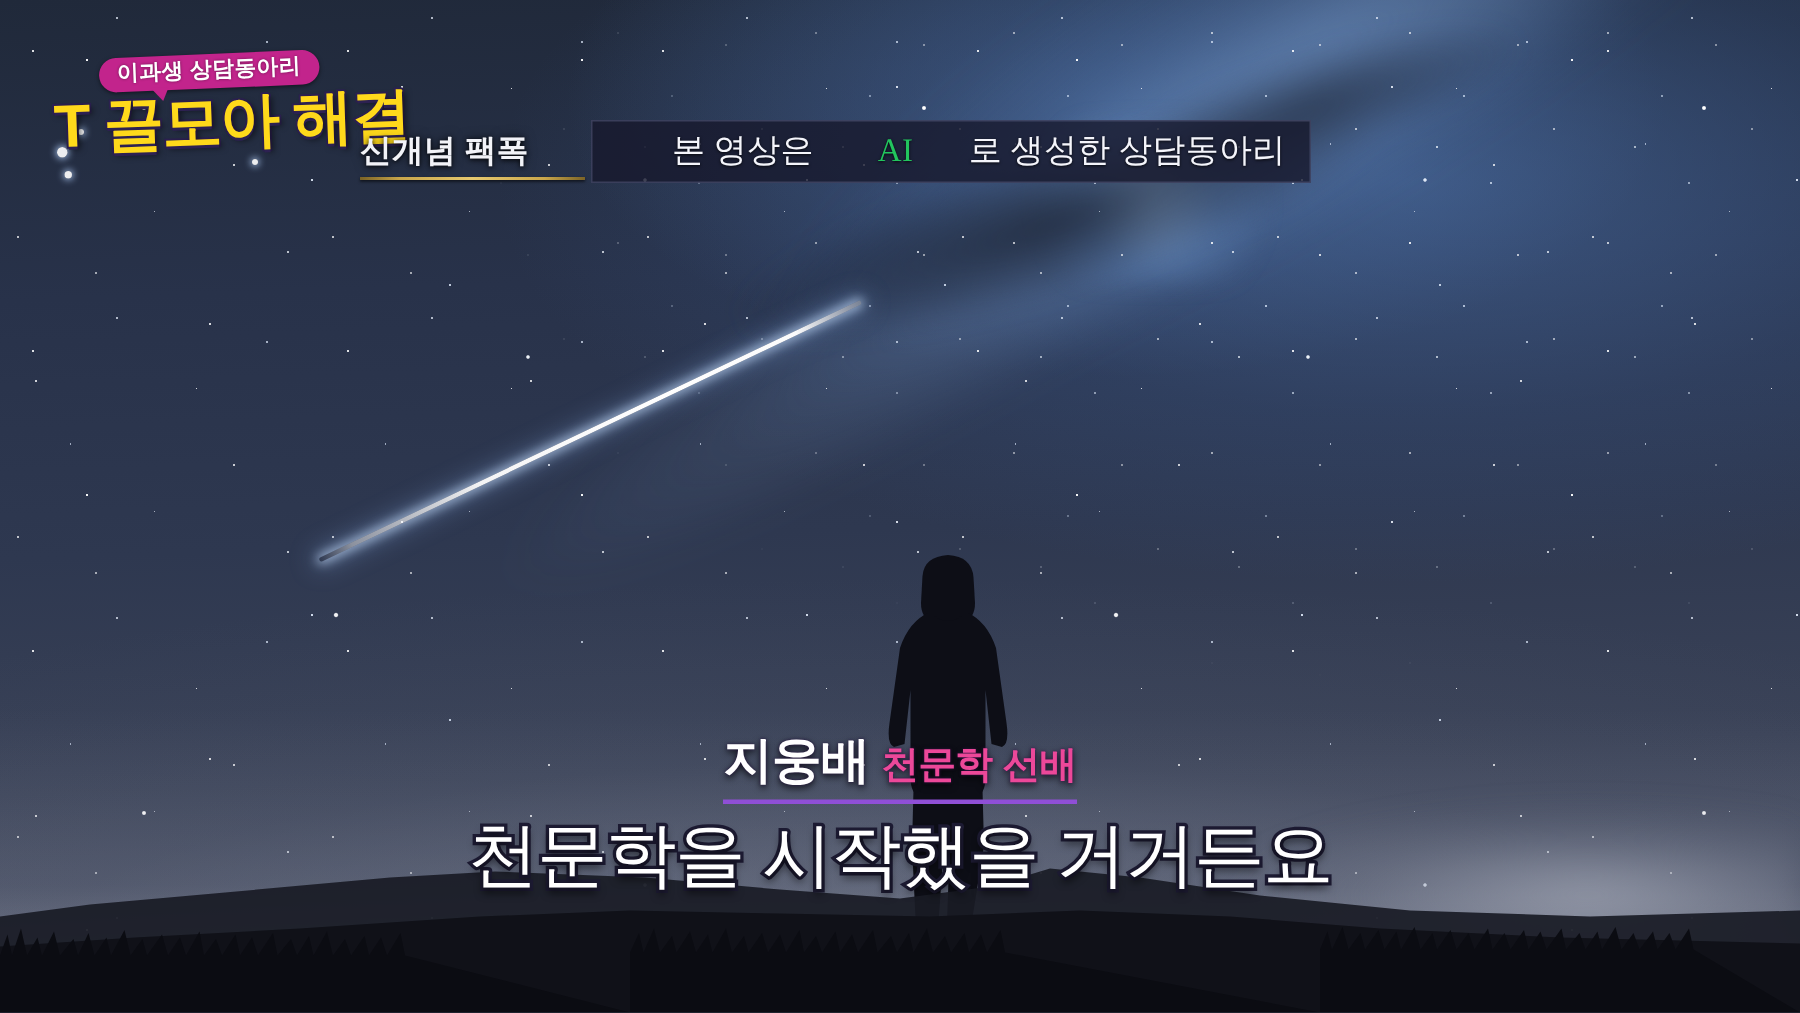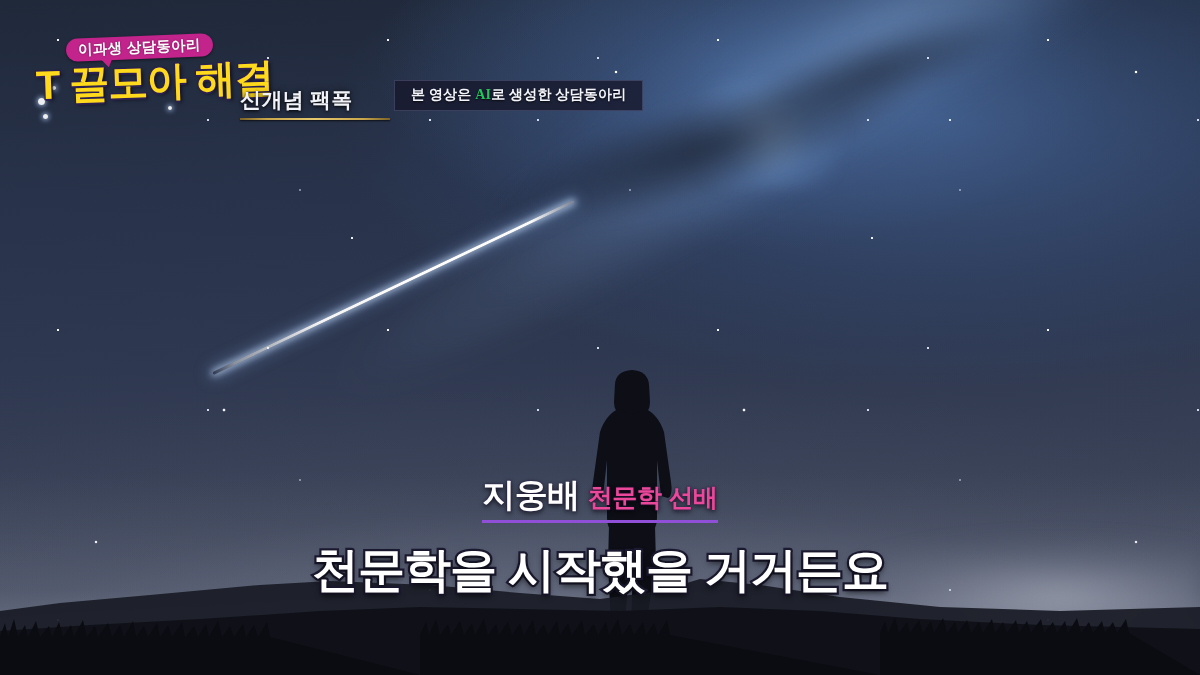--- a/index.html
+++ b/index.html
@@ -280,25 +280,26 @@
     position: absolute;
     left: 394px;
     top: 80px;
     padding: 4px 16px 6px;
     background: rgba(22,24,44,0.80);
     border: 1px solid rgba(120,126,168,0.35);
     white-space: nowrap;
   }
   .ai-banner .seg {
     font-family: "Liberation Serif", serif;
-    font-size: 14px;
-    font-weight: 700;
+    font-size: 22px;
+    font-weight: 400;
     color: #f4f5fb;
     letter-spacing: .2px;
     text-shadow: 0 1px 2px rgba(0,0,0,.8);
+    margin-left: 37px;
   }
   .ai-banner .seg.hl { color: #22c55e; }
 
   
   .subs {
     position: absolute;
     left: 0;
     right: 0;
     bottom: 78px;
     text-align: center;
@@ -321,23 +322,23 @@
   }
   .sub-role {
     font-size: 25px;
     font-weight: 700;
     color: #ec4899;
     letter-spacing: -.3px;
     margin-left: 8px;
     text-shadow: 0 0 2px rgba(60,20,80,.95), 0 2px 5px rgba(0,0,0,.8);
   }
   .sub-line {
-    margin-top: 21px;
+    margin-top: 8px;
     font-size: 47px;
-    font-weight: 700;
+    font-weight: 400;
     color: #ffffff;
     letter-spacing: -1px;
     white-space: nowrap;
     line-height: 1.12;
     -webkit-text-stroke: 4.5px #1d1b33;
     paint-order: stroke fill;
     text-shadow: 0 3px 6px rgba(0,0,0,.75);
   }
 </style>
 </head>

